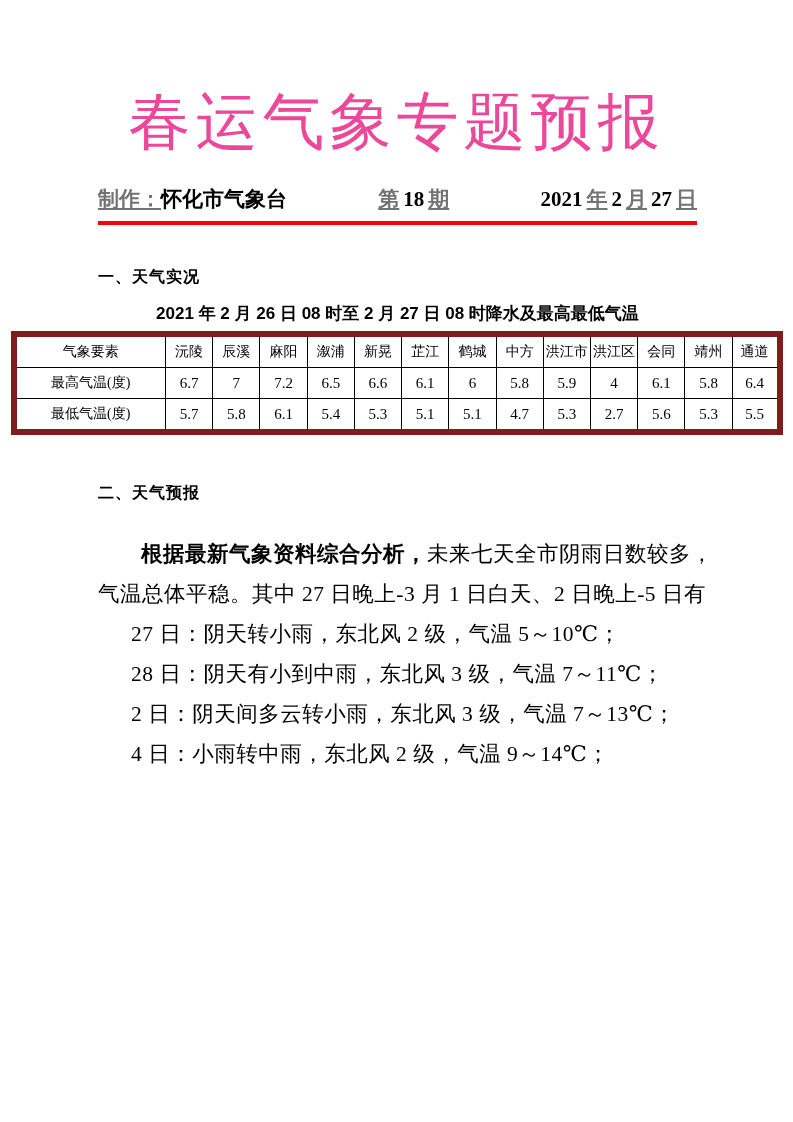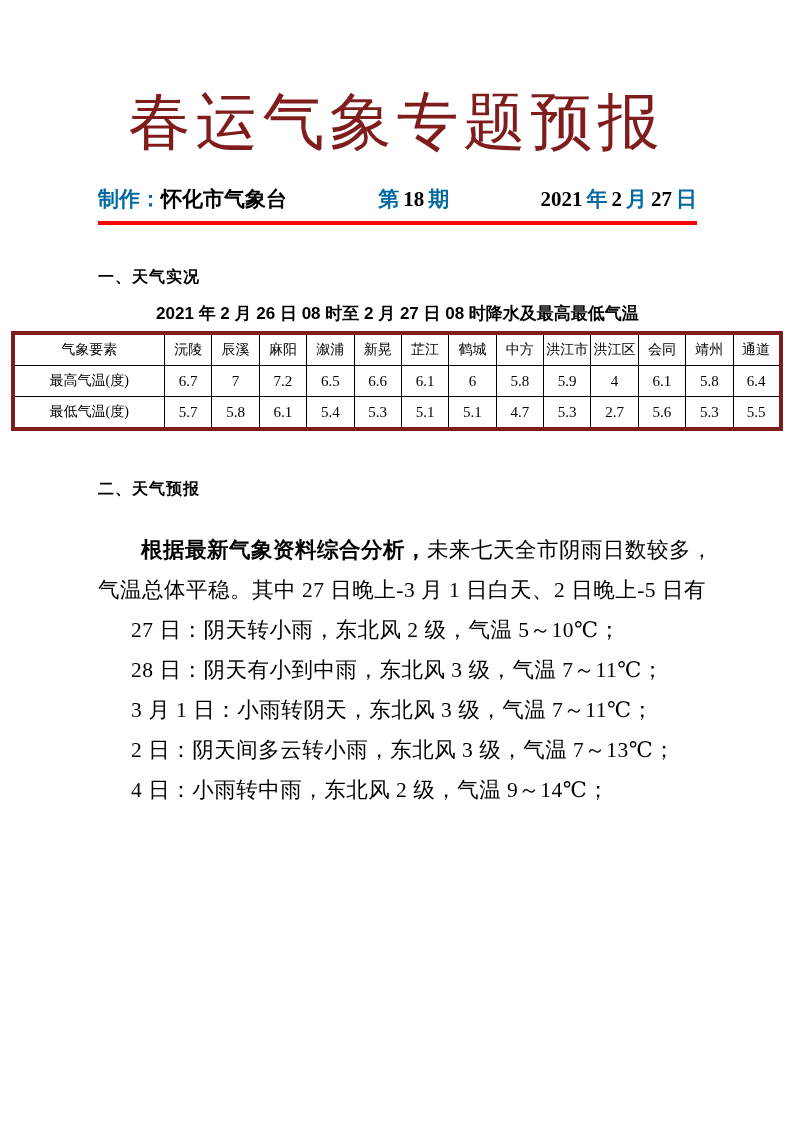--- a/index.html
+++ b/index.html
@@ -8,38 +8,38 @@
     background: #ffffff; color: #000000;
     font-family: "Liberation Serif", "DejaVu Serif", serif;
     overflow: hidden;
   }
   .page { position: relative; width: 793px; height: 1122px; background: #ffffff; }
 
   
   .doc-title {
     margin: 86px 0 0 0;
     text-align: center;
-    color: #7f1d1d;
+    color: #ec4899;
     font-size: 62px;
     font-weight: 400;
     letter-spacing: 5px;
     line-height: 1.18;
     white-space: nowrap;
   }
 
   
   .content { margin-left: 98px; margin-right: 96px; } 
   .masthead {
     display: flex; justify-content: space-between; align-items: baseline;
     margin-top: 26px;
     font-size: 21px; font-weight: 700;
     white-space: nowrap;
     font-family: "Liberation Serif", "DejaVu Serif", serif;
   }
-  .red { color: #0369a1; }
+  .red { color: #737373; text-decoration: underline; }
   .masthead .seg { margin-right: 4px; }
   .masthead .seg:last-child { margin-right: 0; }
   .rule {
     height: 4px; background: #ff0000; margin-top: 8px;
   }
 
   
   .sec-heading {
     margin-top: 42px;
     font-size: 16px; font-weight: 700;
@@ -54,21 +54,21 @@
     text-align: center;
     font-size: 17px; font-weight: 700;
     font-family: "Liberation Sans", "DejaVu Sans", sans-serif;
     white-space: nowrap;
   }
   table.weather {
     border-collapse: collapse;
     table-layout: fixed;
     width: 772px;
     margin: 0 auto;
-    border: 4px solid #7f1d1d;
+    border: 6px solid #7f1d1d;
     font-size: 15px;
   }
   table.weather th, table.weather td {
     border: 1px solid #000;
     height: 30px;
     text-align: center; vertical-align: middle;
     padding: 0;
     font-weight: 400;
     overflow: hidden;
     white-space: nowrap;
@@ -200,19 +200,18 @@
     <div class="para">
       <div class="line indent">
         <span class="bold-seg">根据最新气象资料综合分析，</span><span>未来七天全市阴雨日数较多，</span>
       </div>
       <div class="line">气温总体平稳。其中 27 日晚上-3 月 1 日白天、2 日晚上-5 日有</div>
     </div>
 
     <div class="forecast">
       <div class="item">27 日：阴天转小雨，东北风 2 级，气温 5～10℃；</div>
       <div class="item">28 日：阴天有小到中雨，东北风 3 级，气温 7～11℃；</div>
-      <div class="item">3 月 1 日：小雨转阴天，东北风 3 级，气温 7～11℃；</div>
       <div class="item">2 日：阴天间多云转小雨，东北风 3 级，气温 7～13℃；</div>
       <div class="item">4 日：小雨转中雨，东北风 2 级，气温 9～14℃；</div>
     </div>
   </div>
 
 </div>
 
 </body></html>

